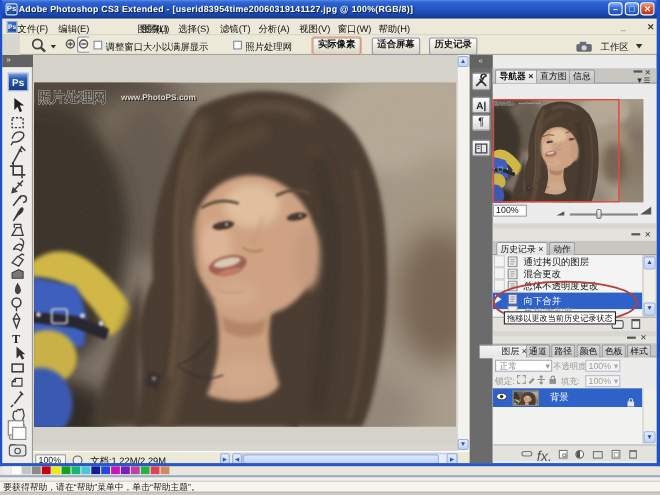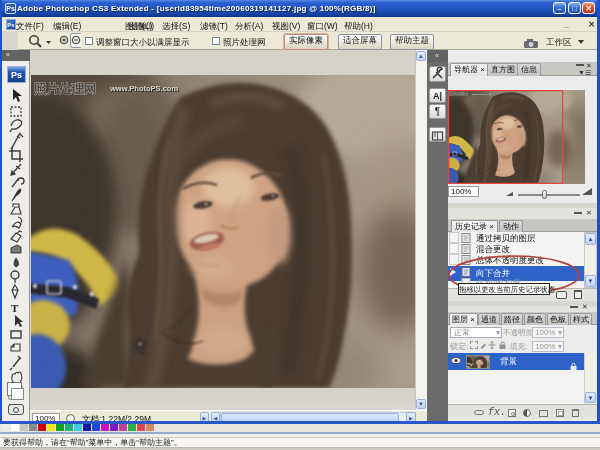--- a/index.html
+++ b/index.html
@@ -17,21 +17,21 @@
   .tbtn.cls { background:linear-gradient(180deg,#f0a080 0%,#e25a33 40%,#b83010 100%); }
   
   #menubar { left:2px; top:17px; width:596px; height:15px; background:#ece9d8; border-bottom:1px solid #d8d4c4; }
   #menubar .mitem { position:absolute; top:3.5px; font-size:8.5px; color:#111; white-space:nowrap; }
   #menubar .dicon { left:4px; top:2px; width:10px; height:11px; background:linear-gradient(135deg,#4a7ede,#16408e); border:1px solid #8aa8d8; color:#fff; font-size:6px; font-weight:bold; text-align:center; line-height:10px; }
   .wbtn { top:3px; width:9px; height:9px; font-size:8px; color:#333; text-align:center; line-height:9px; font-weight:bold; }
   
   #optbar { left:18px; top:32px; width:596px; height:18px; background:#ece9d8; border-bottom:1px solid #aca899; }
   .cbox { top:5px; width:8px; height:8px; background:#fff; border:1px solid #7a869a; }
   .olabel { top:5px; font-size:8.5px; color:#111; white-space:nowrap; }
-  .obtn { top:2px; height:16px; background:linear-gradient(180deg,#fefefe,#e8e6da 60%,#d8d4c4); border:1px solid #8e96a8; border-radius:2px; font-size:8.5px; color:#111; text-align:center; line-height:11px; padding:0 4px; }
+  .obtn { top:2px; height:16px; background:linear-gradient(180deg,#fefefe,#e8e6da 60%,#d8d4c4); border:1px solid #8e96a8; border-radius:2px; font-size:8.5px; color:#111; text-align:center; line-height:11px; padding:0 4px;font-weight:bold; }
   
   #lborder { left:0; top:0; width:2px; height:424px; background:#1e50c8; }
   #rborder { left:597px; top:0; width:3px; height:424px; background:#1e50c8; }
   #bborder { left:0; top:421px; width:600px; height:3px; background:#2858c8; }
   
   #toolbox { left:2px; top:50px; width:28px; height:371px; background:#eeede9; border-right:1px solid #9a9890; }
   #tbhead { left:2px; top:50px; width:28px; height:11px; background:#636363; color:#e8e8e8; font-size:7px; line-height:10px; padding-left:4px; letter-spacing:-1px;}
   #pslogo { left:7px; top:66px; width:19px; height:17px; background:linear-gradient(180deg,#7aa0dc 0%,#2a5cb4 30%,#183c88 100%); border:1px solid #98b2d8; color:#fff; font-size:9px; font-weight:bold; text-align:center; line-height:16px; }
   
   #canvas { left:30px; top:50px; width:385px; height:354px; background:#d5d2ca; }
@@ -89,21 +89,21 @@
       <rect x="44.5" y="0.5" width="12" height="14" fill="#f4f2ea" stroke="#8a96aa" rx="2"></rect>
       <circle cx="50" cy="7" r="3.6" fill="none" stroke="#555" stroke-width="1.4"></circle>
       <line x1="48" y1="7" x2="52" y2="7" stroke="#555" stroke-width="1.2"></line>
     </svg>
     <div class="abs cbox" style="left:67px;"></div>
     <div class="abs olabel" style="left:78px;">调整窗口大小以满屏显示</div>
     <div class="abs cbox" style="left:194px;"></div>
     <div class="abs olabel" style="left:205px;">照片处理网</div>
     <div class="abs obtn" style="left:266px; border-color:#c88; box-shadow:0 0 0 1px #d4b48a;">实际像素</div>
     <div class="abs obtn" style="left:320px;">适合屏幕</div>
-    <div class="abs obtn" style="left:372px;">帮助主题</div>
+    <div class="abs obtn" style="left:372px;">历史记录</div>
     <div class="abs" style="left:505px;top:3px;width:18px;height:11px;">
       <svg width="18" height="11" viewBox="0 0 18 11">
         <rect x="1" y="3" width="14" height="7" rx="1.5" fill="#6a6a72"></rect>
         <rect x="4" y="1" width="6" height="3" fill="#6a6a72"></rect>
         <circle cx="8" cy="6.5" r="2.4" fill="#cfd4de"></circle>
       </svg>
     </div>
     <div class="abs olabel" style="left:528px;">工作区</div>
     <div class="abs" style="left:560px;top:8px;width:0;height:0;border-left:3px solid transparent;border-right:3px solid transparent;border-top:4px solid #333;"></div>
   </div>
@@ -290,21 +290,21 @@
   <div class="abs dockbtn" style="top:88px;height:15px;font-size:9px;line-height:14px;font-weight:bold;">A|</div>
   <div class="abs dockbtn" style="top:104px;height:15px;font-size:10px;line-height:14px;">¶</div>
   <div class="abs dockbtn" style="top:127px;height:15px;"><svg width="13" height="12" viewBox="0 0 13 12">
       <rect x="1.5" y="2" width="10" height="8" fill="#e8e8f0" stroke="#444" stroke-width="1.2"></rect>
       <path d="M6.5 2 v8 M3 4 h2 M3 6 h2" stroke="#444" stroke-width="0.9"></path>
     </svg></div>
 
   <div class="abs" id="panels"></div>
 
   <div class="abs" style="left:448px;top:62px;width:149px;height:14px;background:#c8c6c0;border-bottom:1px solid #9a9a9a;"></div>
-  <div class="abs ptab active" style="left:450px;top:63px;">导航器 ×</div>
+  <div class="abs ptab active" style="left:450px;top:63px;font-weight:bold;">导航器 ×</div>
   <div class="abs ptab" style="left:487px;top:63px;">直方图</div>
   <div class="abs ptab" style="left:517px;top:63px;">信息</div>
   <div class="abs" style="left:576px;top:64px;width:8px;height:2px;background:#555;"></div>
   <div class="abs" style="left:586px;top:62px;font-size:7px;color:#333;">✕</div>
   <div class="abs" style="left:578px;top:69px;font-size:7px;color:#333;">▼☰</div>
   <div class="abs" id="navthumb" style="left:448px;top:90px;width:137px;height:94px;">
     <svg width="137" height="94" viewBox="0 0 137 94">
       <rect x="0" y="0" width="137" height="94" fill="#8a7e6e"></rect>
       <rect x="110" y="0" width="27" height="94" fill="url(#navext)"></rect>
       <g transform="scale(0.3,0.3)">
@@ -371,28 +371,28 @@
   <div class="abs sbtn" style="left:585px;top:275px;width:11px;height:12px;line-height:11px;font-size:6px;color:#2a4a8a;">▼</div>
 
   <div class="abs" style="left:448px;top:288px;width:149px;height:13px;background:#e4e2dc;border-top:1px solid #b8b6b0;"></div>
   <div class="abs" style="left:556px;top:291px;width:11px;height:8px;border:1px solid #555;border-radius:2px;background:#eee;"></div>
   <div class="abs" style="left:574px;top:290px;width:8px;height:9px;border:1px solid #555;border-top:2px solid #555;background:#eee;"></div>
 
   <svg class="abs" style="left:446px;top:254px;" width="140" height="44" viewBox="0 0 140 44">
     <ellipse cx="68" cy="21" rx="65" ry="19" fill="none" stroke="#b5423a" stroke-width="1.7"></ellipse>
   </svg>
 
-  <div class="abs" style="left:458px;top:283px;width:92px;height:12px;background:#fff;border:1px solid #222;font-size:7.4px;line-height:11px;color:#111;text-align:left;white-space:nowrap;">拖移以更改当前历史记录状态</div>
+  <div class="abs" style="left:458px;top:283px;width:102px;height:12px;background:#fff;border:1px solid #222;font-size:7.4px;line-height:11px;color:#111;text-align:center;white-space:nowrap;">拖移以更改当前历史记录状态</div>
 
   <div class="abs" style="left:448px;top:301px;width:149px;height:5px;background:#d8d6d0;"></div>
   <div class="abs" style="left:448px;top:306px;width:149px;height:6px;background:#e4e2dc;"></div>
   <div class="abs" style="left:570px;top:306px;width:8px;height:2px;background:#555;"></div>
   <div class="abs" style="left:582px;top:303px;font-size:7px;color:#333;">✕</div>
   <div class="abs" style="left:448px;top:312px;width:149px;height:13px;background:#c8c6c0;border-bottom:1px solid #9a9a9a;"></div>
-  <div class="abs ptab active" style="left:449px;top:313px;padding:0 2px;">图层 ×</div>
+  <div class="abs ptab active" style="left:435px;top:313px;padding:0 20px;">图层 ×</div>
   <div class="abs ptab" style="left:478px;top:313px;padding:0 2px;">通道</div>
   <div class="abs ptab" style="left:501px;top:313px;padding:0 2px;">路径</div>
   <div class="abs ptab" style="left:524px;top:313px;padding:0 2px;">颜色</div>
   <div class="abs ptab" style="left:547px;top:313px;padding:0 2px;">色板</div>
   <div class="abs ptab" style="left:570px;top:313px;padding:0 2px;">样式</div>
   <div class="abs" style="left:448px;top:325px;width:149px;height:14px;background:#ececea;">
     <div class="abs" style="left:2px;top:1.5px;width:52px;height:11px;background:#fff;border:1px solid #aab;font-size:8px;line-height:10px;padding-left:3px;color:#888;">正常 <span style="position:absolute;right:1px;top:0;color:#99a;">▾</span></div>
     <div class="abs" style="left:55px;top:2.5px;font-size:7.5px;color:#999;">不透明度:</div>
     <div class="abs" style="left:84px;top:1.5px;width:32px;height:11px;background:#f4f4f2;border:1px solid #bbc;font-size:8px;line-height:10px;padding-left:2px;color:#999;">100% <span style="position:absolute;right:1px;top:0;color:#aab;">▾</span></div>
   </div>
@@ -424,21 +424,21 @@
     <div class="abs" style="left:52px;top:3px;font-size:8.5px;color:#fff;">背景</div>
     <div class="abs" style="left:122px;top:4px;width:7px;height:8px;"><svg width="7" height="8">
         <rect x="0.5" y="3" width="6" height="4.5" fill="#e8e8e8"></rect>
         <path d="M2 3 V1.8 a1.5 1.5 0 0 1 3 0 V3" stroke="#e8e8e8" fill="none"></path>
       </svg></div>
   </div>
   <div class="abs" style="left:584px;top:353px;width:13px;height:51px;background:#f0efe8;border-left:1px solid #ccc;"></div>
   <div class="abs sbtn" style="left:585px;top:392px;width:11px;height:11px;line-height:10px;font-size:6px;color:#2a4a8a;">▼</div>
   <div class="abs" style="left:448px;top:404px;width:149px;height:15px;background:#e4e2dc;border-top:1px solid #b8b6b0;">
     <div class="abs" style="left:26px;top:5px;width:10px;height:5px;border:1px solid #777;border-radius:3px;"></div>
-    <div class="abs" style="left:40px;top:2px;font-size:10px;color:#555;font-style:italic;font-family:Liberation Mono, monospace;">fx.</div>
+    <div class="abs" style="left:40px;top:2px;font-size:13px;color:#555;font-style:italic;">fx.</div>
     <div class="abs" style="left:60px;top:4px;width:8px;height:8px;border:1px solid #777;background:#fff;">
       <div style="position:absolute;left:2px;top:2px;width:4px;height:4px;border-radius:50%;border:1px solid #777;"></div>
     </div>
     <div class="abs" style="left:75px;top:4px;width:8px;height:8px;border-radius:50%;border:1px solid #666;background:linear-gradient(90deg,#555 50%,#fff 50%);"></div>
     <div class="abs" style="left:91px;top:5px;width:9px;height:7px;border:1px solid #777;"></div>
     <div class="abs" style="left:108px;top:4px;width:8px;height:8px;border:1px solid #777;background:#f8f8f8;">
       <div style="position:absolute;left:1px;top:1px;width:5px;height:5px;border:1px solid #aaa;"></div>
     </div>
     <div class="abs" style="left:124px;top:4px;width:7px;height:8px;border:1px solid #777;border-top:2px solid #777;"></div>
   </div>

